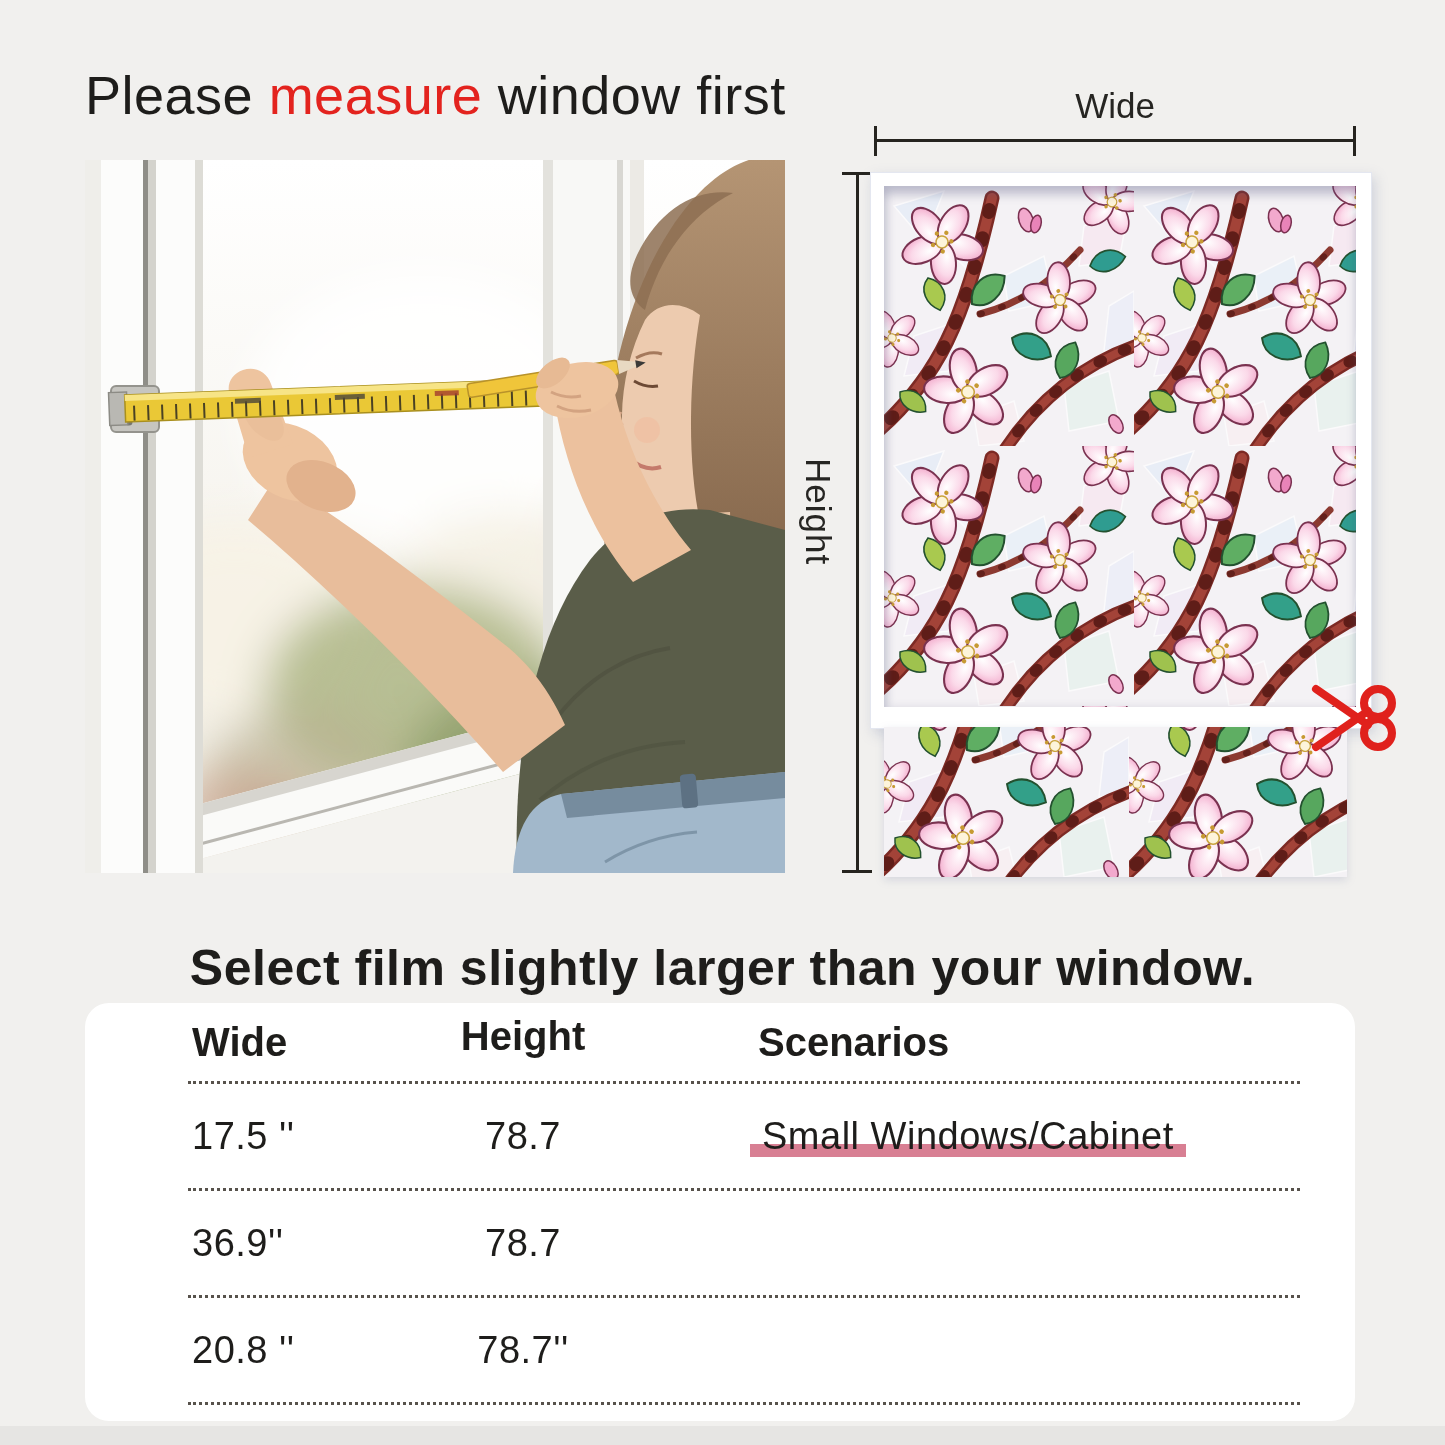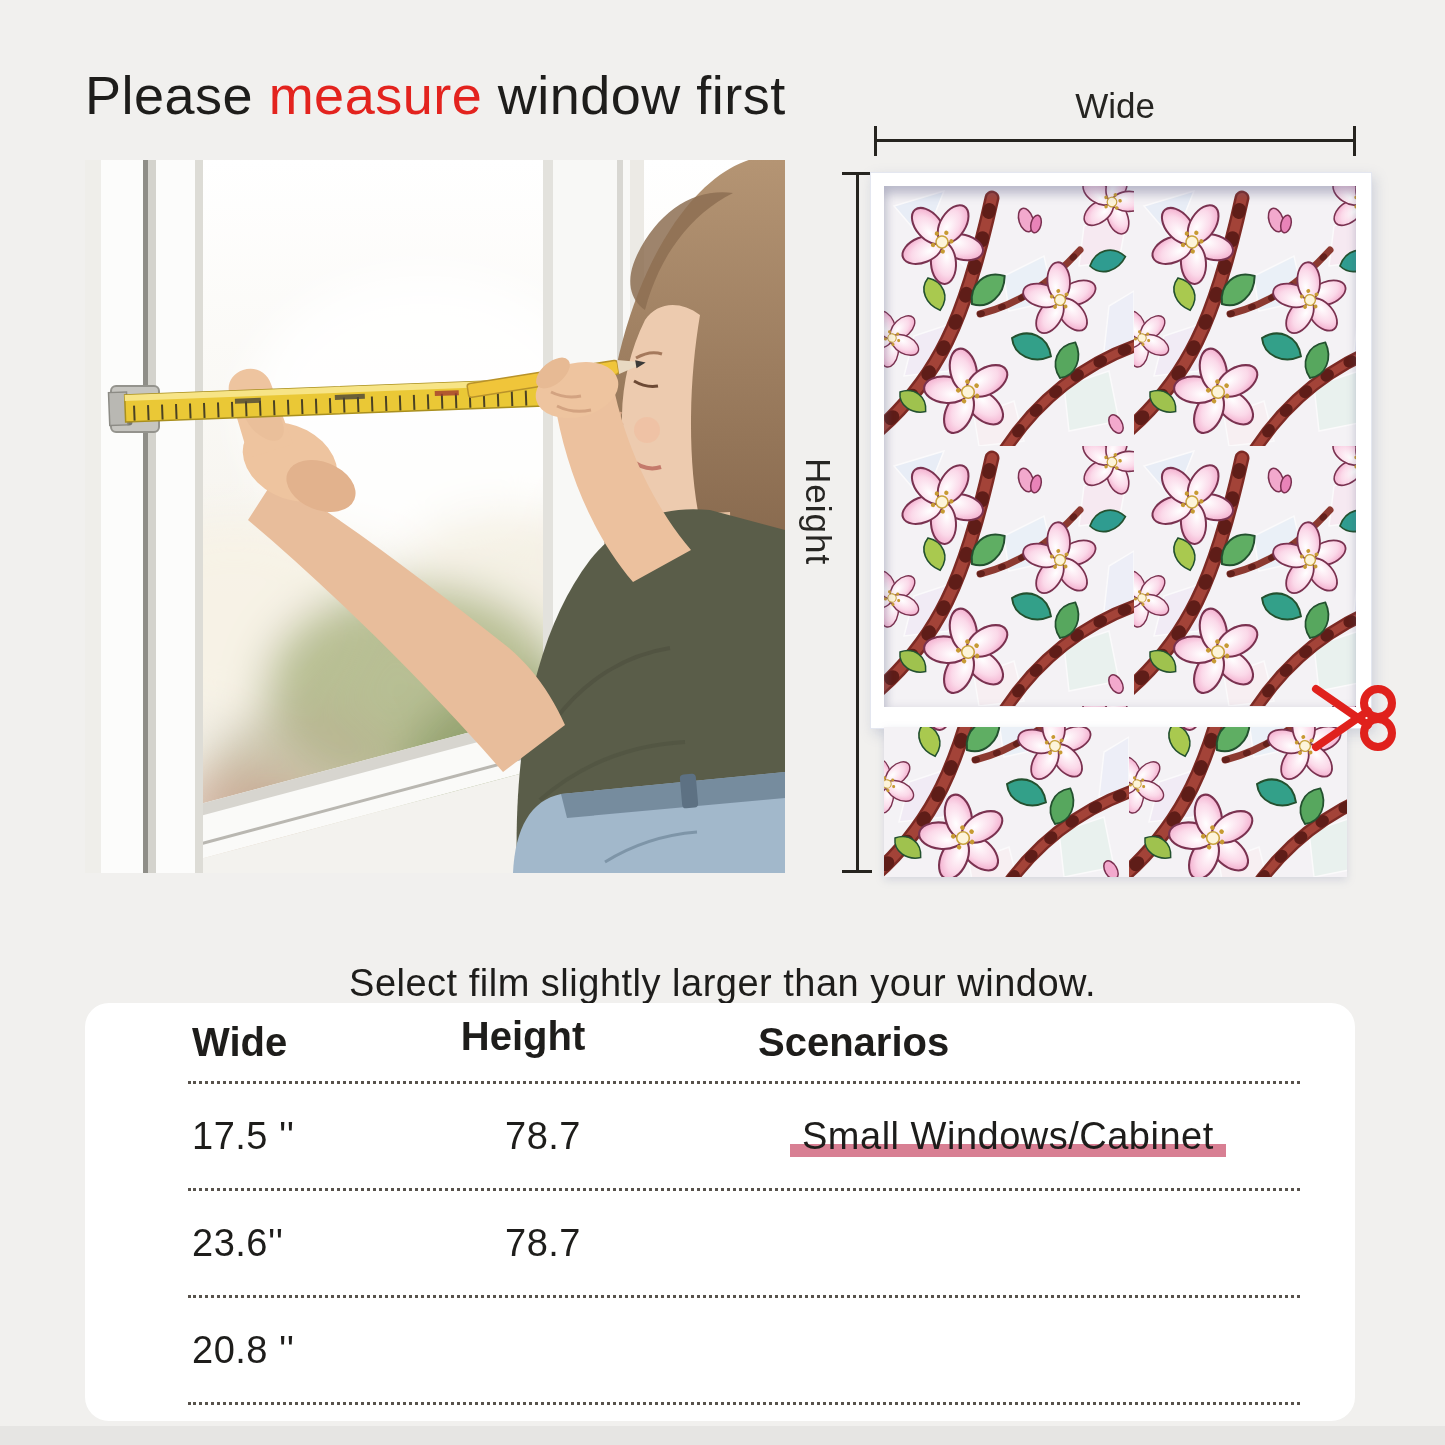--- a/index.html
+++ b/index.html
@@ -23,27 +23,27 @@
   .height-label{left:798px;top:458px;font-size:35px;color:#262522;
     writing-mode:vertical-rl;letter-spacing:1px;}
   .win-frame{left:870px;top:172px;width:500px;height:555px;background:#ffffff;
     border:1px solid #e4e7f0;box-shadow:3px 5px 12px rgba(130,140,175,.30);}
   .win-film{left:884px;top:186px;width:472px;height:521px;}
   .film-shade{left:884px;top:186px;width:472px;height:521px;pointer-events:none;
     box-shadow:inset 0 9px 10px rgba(85,90,130,.30), inset 4px 0 8px rgba(85,90,130,.14);}
   .film-strip{left:884px;top:727px;width:463px;height:150px;box-shadow:0 3px 8px rgba(130,140,175,.25);}
   .scissors{left:1310px;top:679px;width:92px;height:78px;}
   
-  .subtitle{left:0;top:962px;width:1445px;text-align:center;font-size:38px;font-weight:400;letter-spacing:.5px;}
+  .subtitle{left:0;top:939px;width:1445px;text-align:center;font-size:50px;font-weight:700;letter-spacing:.5px;}
   
   .card{left:85px;top:1003px;width:1270px;height:418px;background:#ffffff;border-radius:24px;}
   .trow{margin:0 55px 0 103px;display:grid;grid-template-columns:170px 330px 1fr;
     align-items:center;border-bottom:3px dotted #57524c;}
   .trow.head{height:78px;font-weight:700;font-size:40px;}
-  .trow.body{height:104px;font-size:38px;letter-spacing:.5px;gap:20px;}
+  .trow.body{height:104px;font-size:38px;letter-spacing:.5px;}
   .c1{padding-left:4px;}
   .c2{text-align:center;}
   .c3{padding-left:70px;}
   .head .c2{transform:translateY(-6px);}
   .scenario{position:relative;display:inline-block;padding:0 4px;}
   .scenario::after{content:"";position:absolute;left:-8px;right:-8px;bottom:1px;height:13px;
     background:#d87f93;z-index:-1;}
   .scenario{z-index:0;}
 </style>
 </head>
@@ -269,21 +269,22 @@
       <div class="c1">Wide</div>
       <div class="c2">Height</div>
       <div class="c3">Scenarios</div>
     </div>
     <div class="trow body">
       <div class="c1">17.5 ''</div>
       <div class="c2">78.7</div>
       <div class="c3"><span class="scenario">Small Windows/Cabinet</span></div>
     </div>
     <div class="trow body">
-      <div class="c1">23.6''</div>
+      <div class="c1">36.9''</div>
       <div class="c2">78.7</div>
     </div>
     <div class="trow body">
       <div class="c1">20.8 ''</div>
+      <div class="c2">78.7''</div>
     </div>
   </div>
 
 </div>
 
 </body></html>

